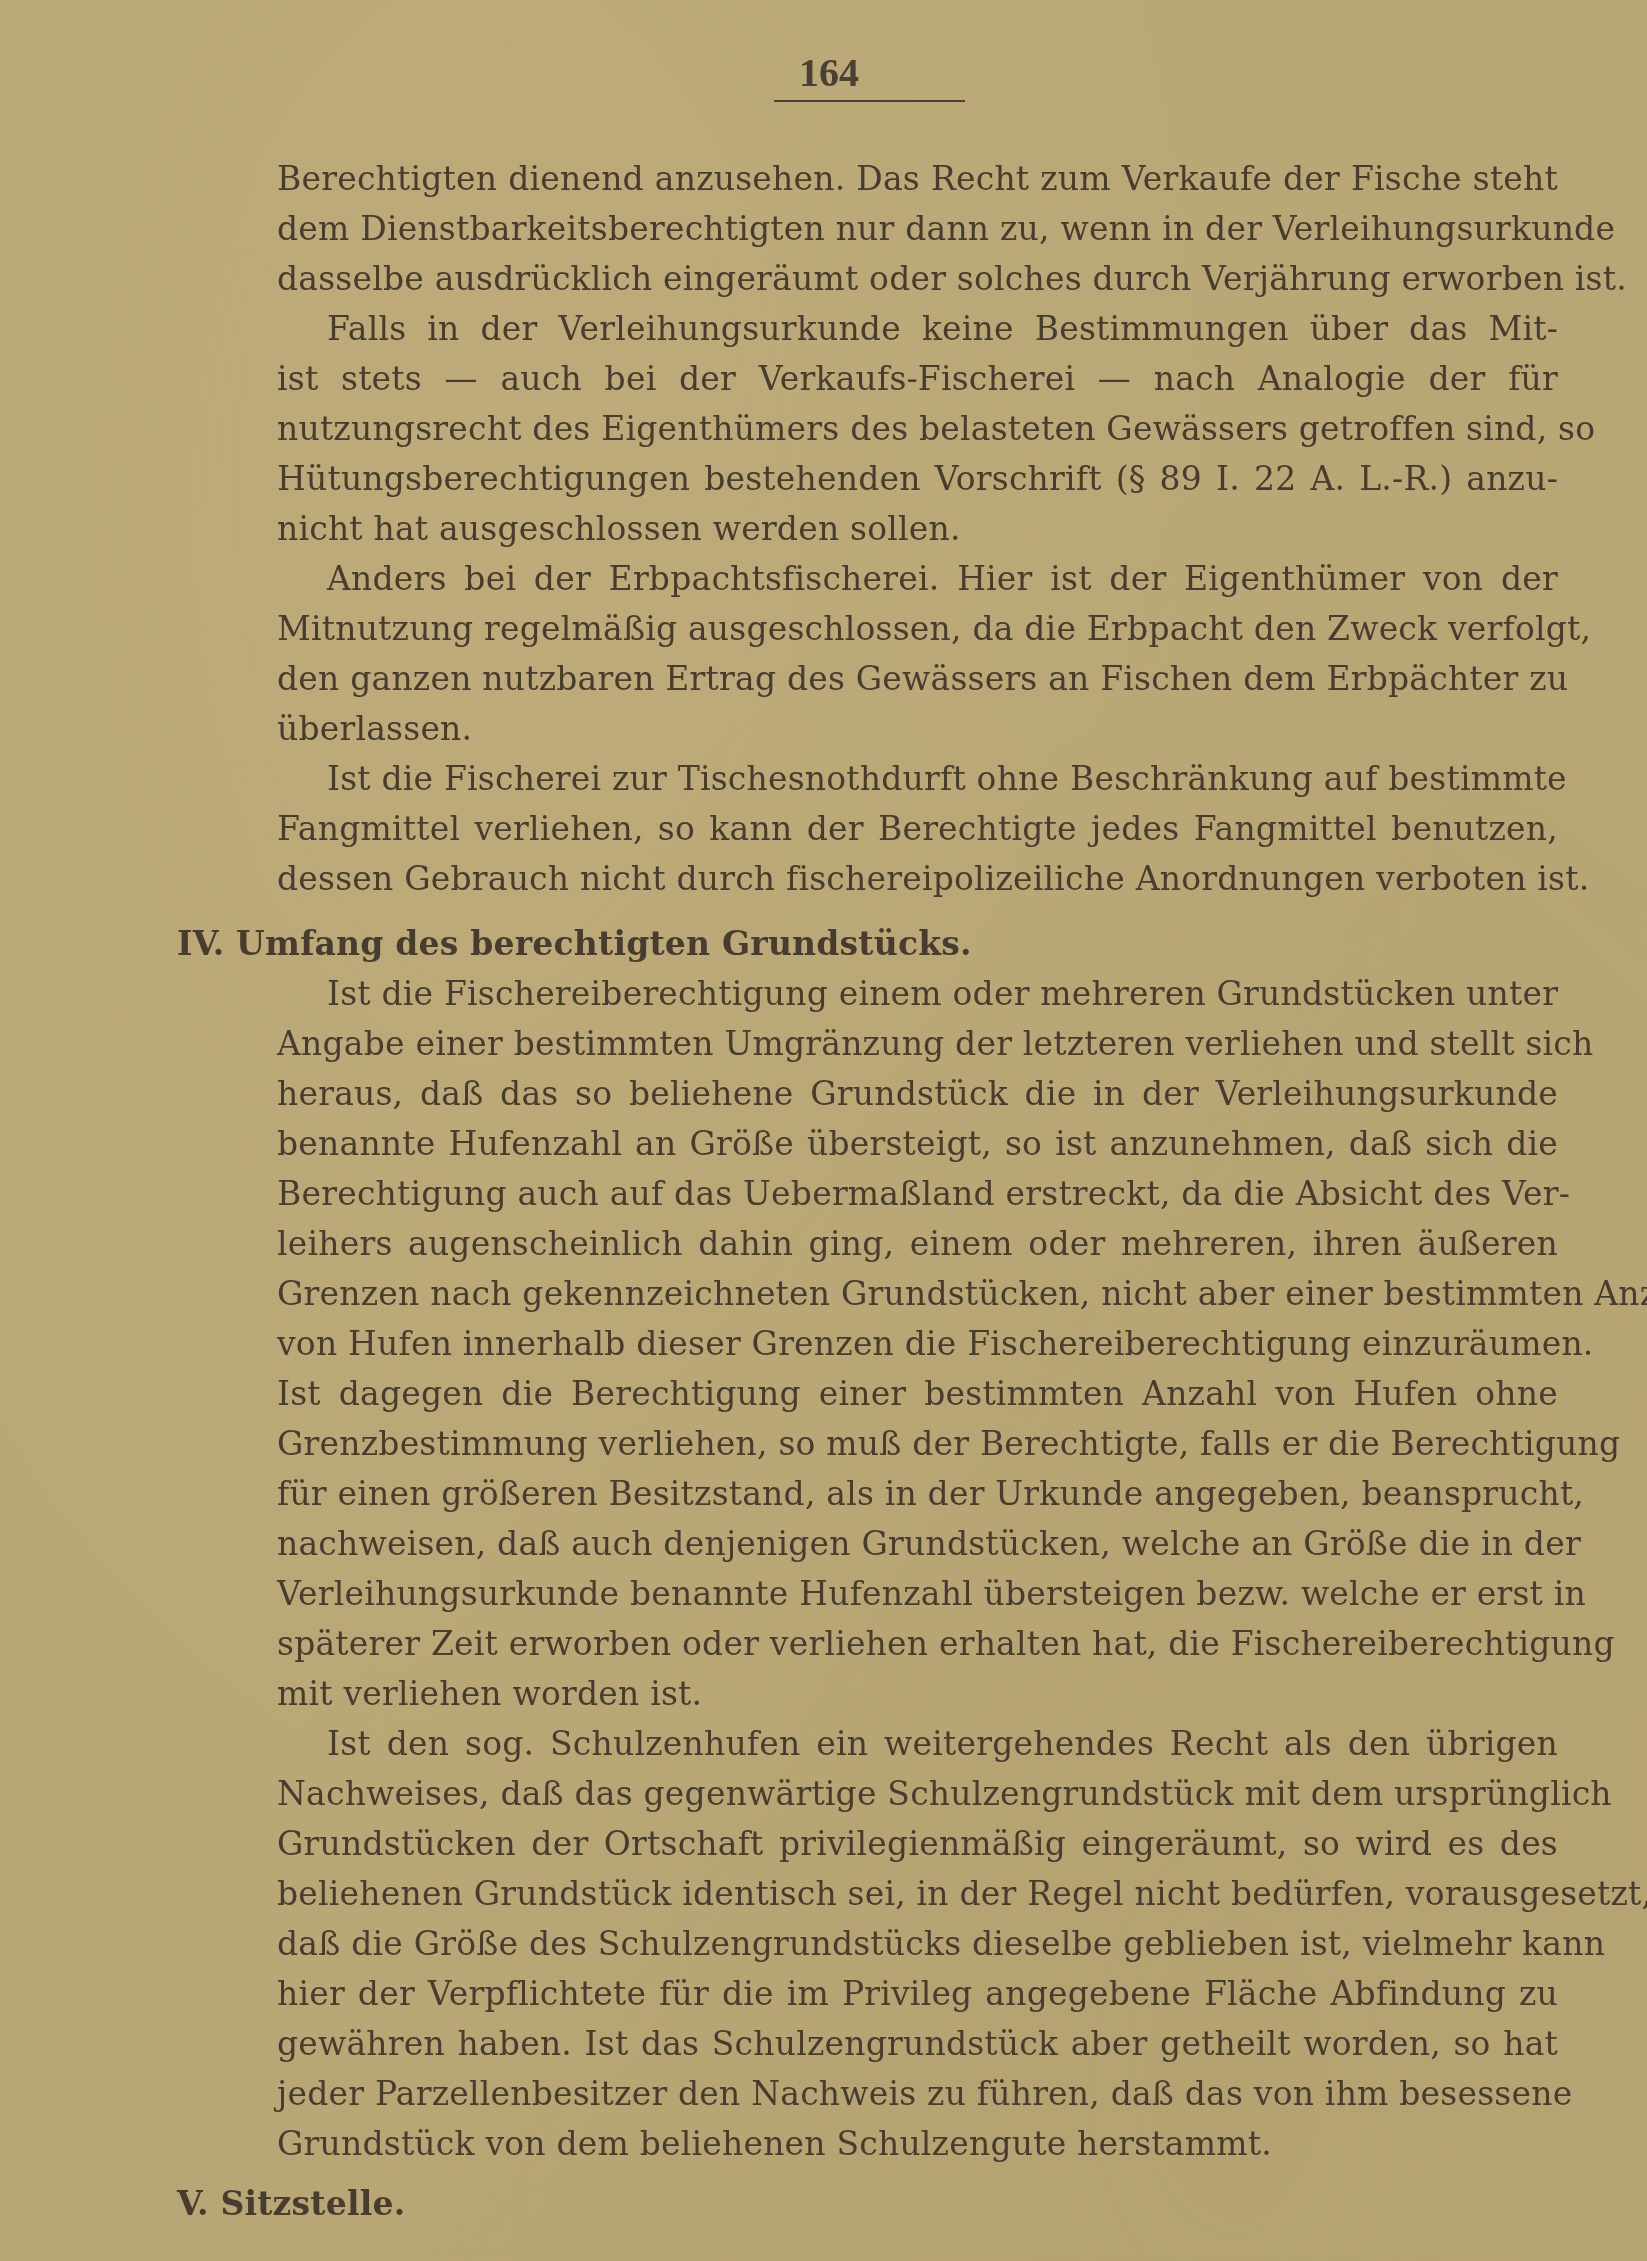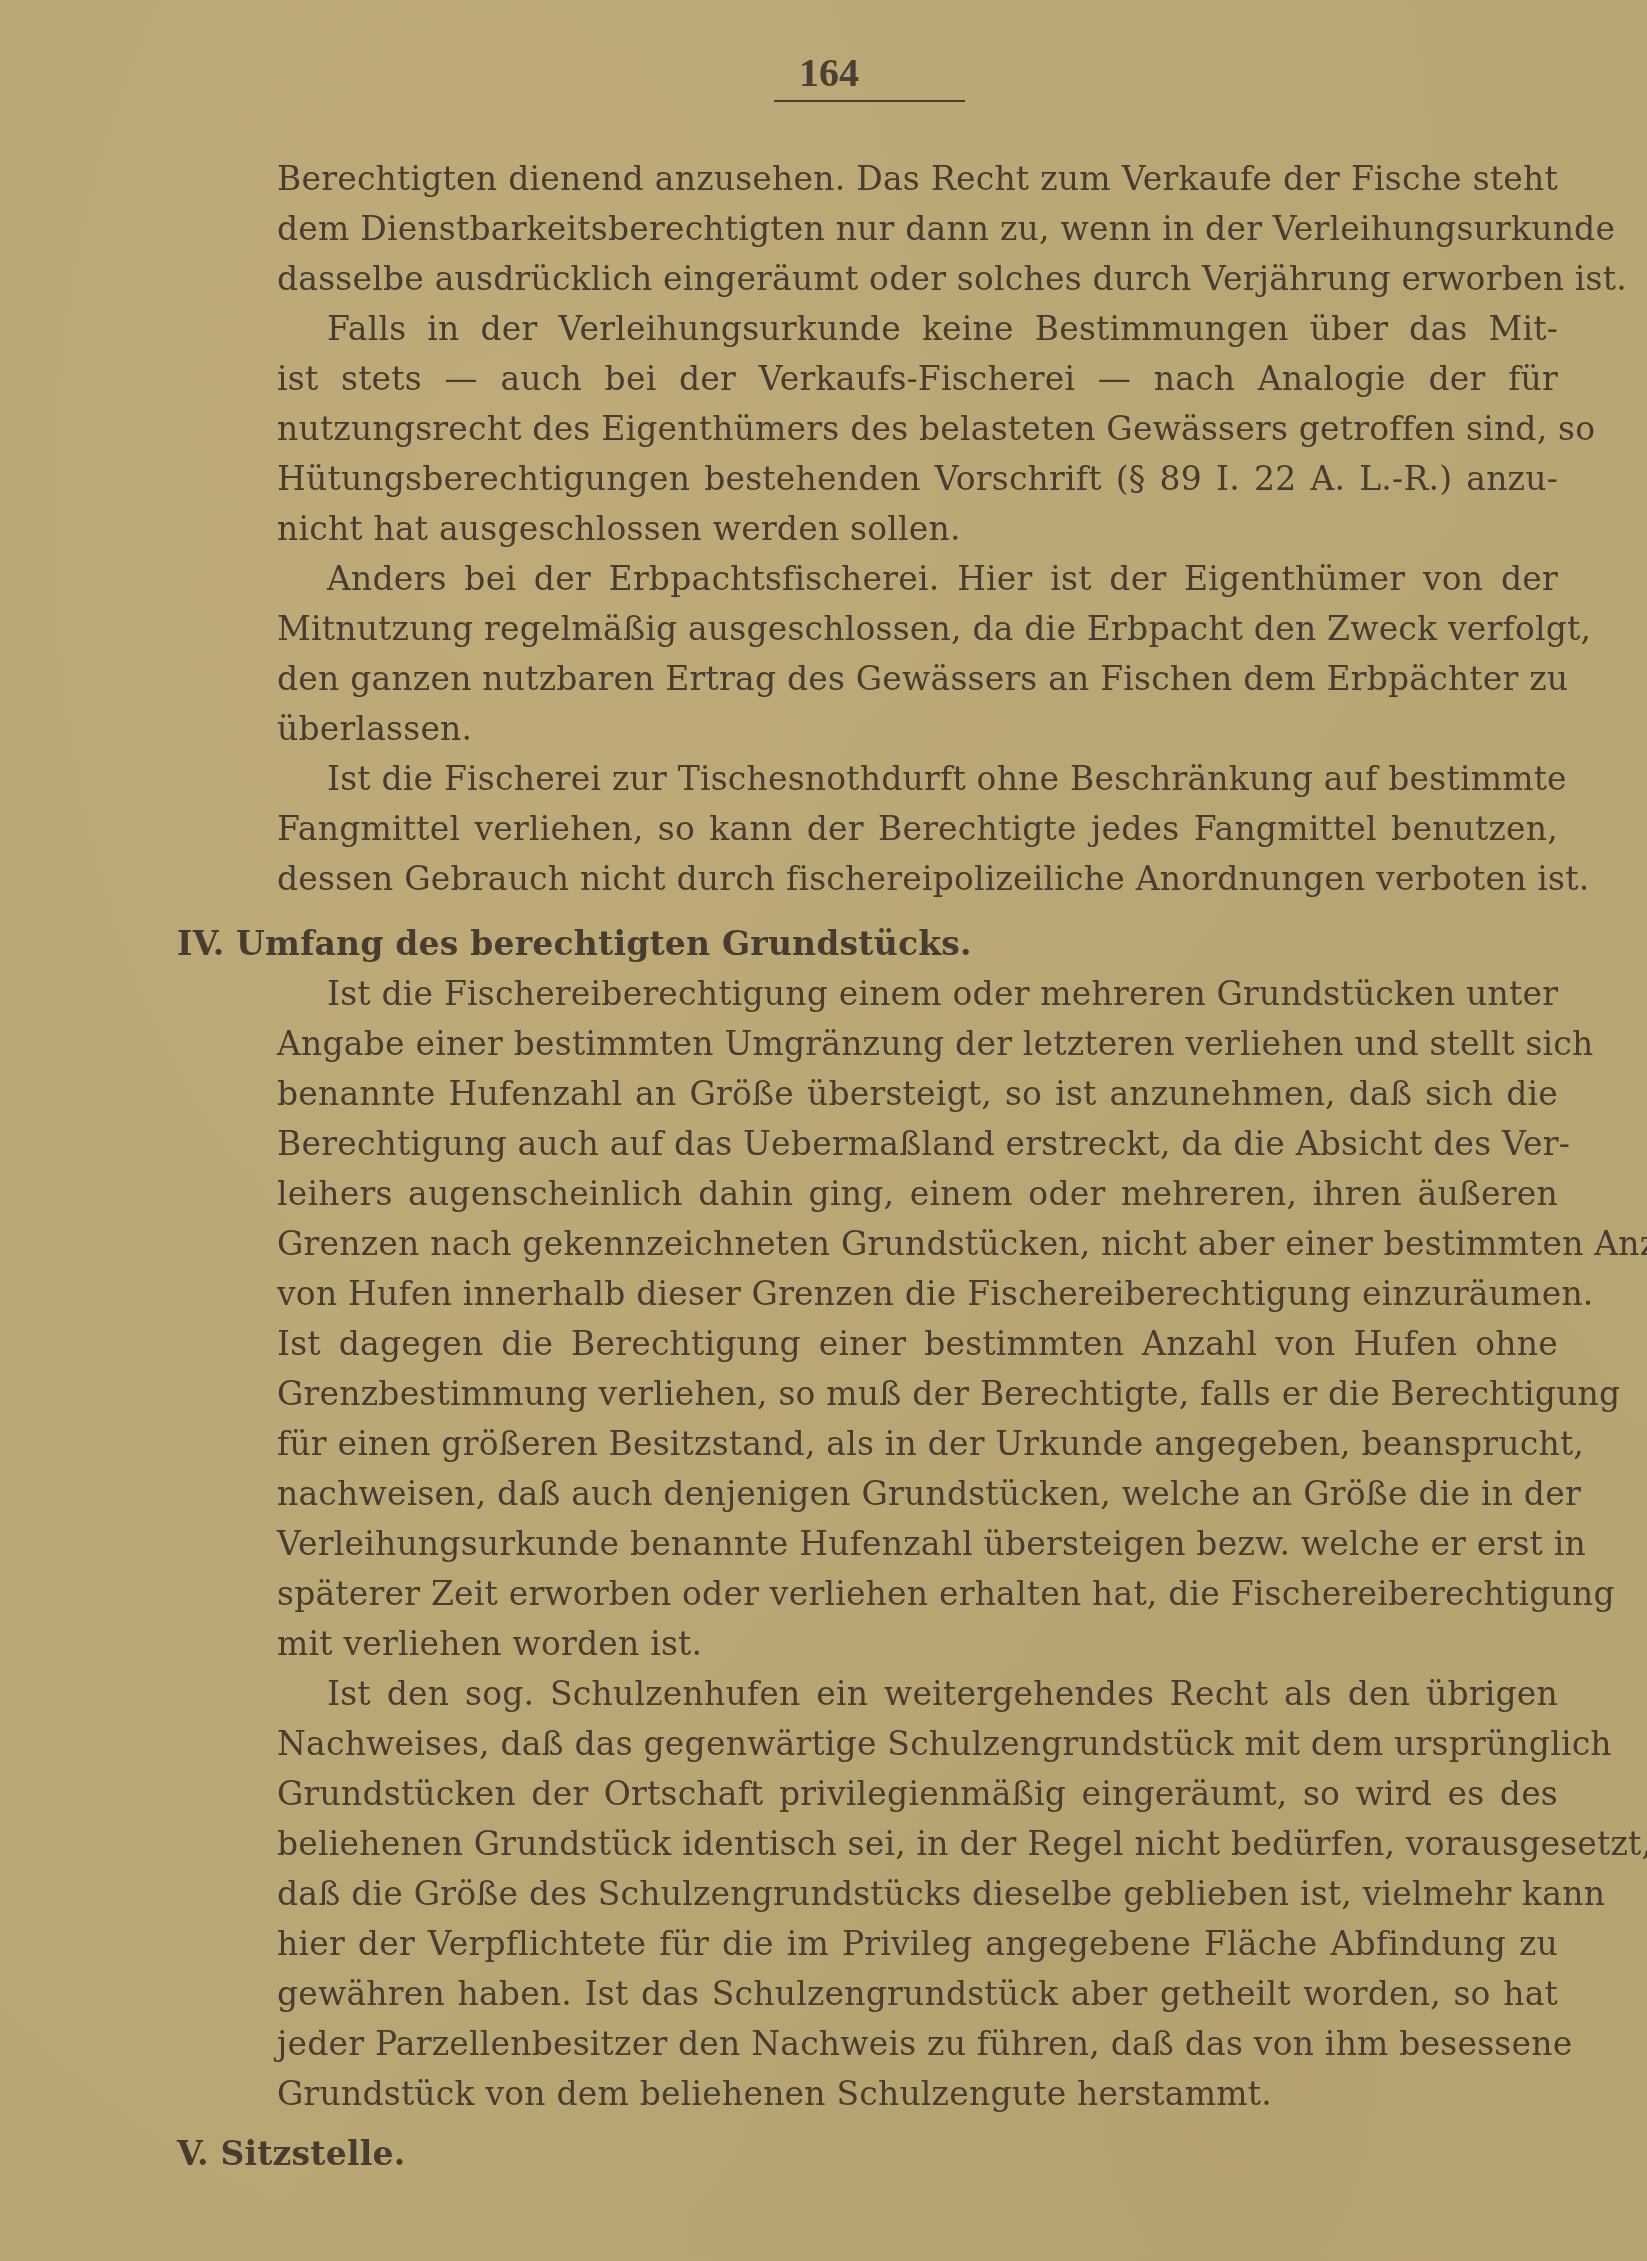--- a/index.html
+++ b/index.html
@@ -78,20 +78,21 @@
       <div class="line indent">Anders bei der Erbpachtsfischerei. Hier ist der Eigenthümer von der</div>
       <div class="line">Mitnutzung regelmäßig ausgeschlossen, da die Erbpacht den Zweck verfolgt,</div>
       <div class="line">den ganzen nutzbaren Ertrag des Gewässers an Fischen dem Erbpächter zu</div>
       <div class="line last">überlassen.</div>
       <div class="line indent">Ist die Fischerei zur Tischesnothdurft ohne Beschränkung auf bestimmte</div>
       <div class="line">Fangmittel verliehen, so kann der Berechtigte jedes Fangmittel benutzen,</div>
       <div class="line last">dessen Gebrauch nicht durch fischereipolizeiliche Anordnungen verboten ist.</div>
       <div class="line heading" style="margin-top: 15px;">IV. Umfang des berechtigten Grundstücks.</div>
       <div class="line indent">Ist die Fischereiberechtigung einem oder mehreren Grundstücken unter</div>
       <div class="line">Angabe einer bestimmten Umgränzung der letzteren verliehen und stellt sich</div>
+      <div class="line">heraus, daß das so beliehene Grundstück die in der Verleihungsurkunde</div>
       <div class="line">benannte Hufenzahl an Größe übersteigt, so ist anzunehmen, daß sich die</div>
       <div class="line">Berechtigung auch auf das Uebermaßland erstreckt, da die Absicht des Ver-</div>
       <div class="line">leihers augenscheinlich dahin ging, einem oder mehreren, ihren äußeren</div>
       <div class="line">Grenzen nach gekennzeichneten Grundstücken, nicht aber einer bestimmten Anzahl</div>
       <div class="line">von Hufen innerhalb dieser Grenzen die Fischereiberechtigung einzuräumen.</div>
       <div class="line">Ist dagegen die Berechtigung einer bestimmten Anzahl von Hufen ohne</div>
       <div class="line">Grenzbestimmung verliehen, so muß der Berechtigte, falls er die Berechtigung</div>
       <div class="line">für einen größeren Besitzstand, als in der Urkunde angegeben, beansprucht,</div>
       <div class="line">nachweisen, daß auch denjenigen Grundstücken, welche an Größe die in der</div>
       <div class="line">Verleihungsurkunde benannte Hufenzahl übersteigen bezw. welche er erst in</div>

